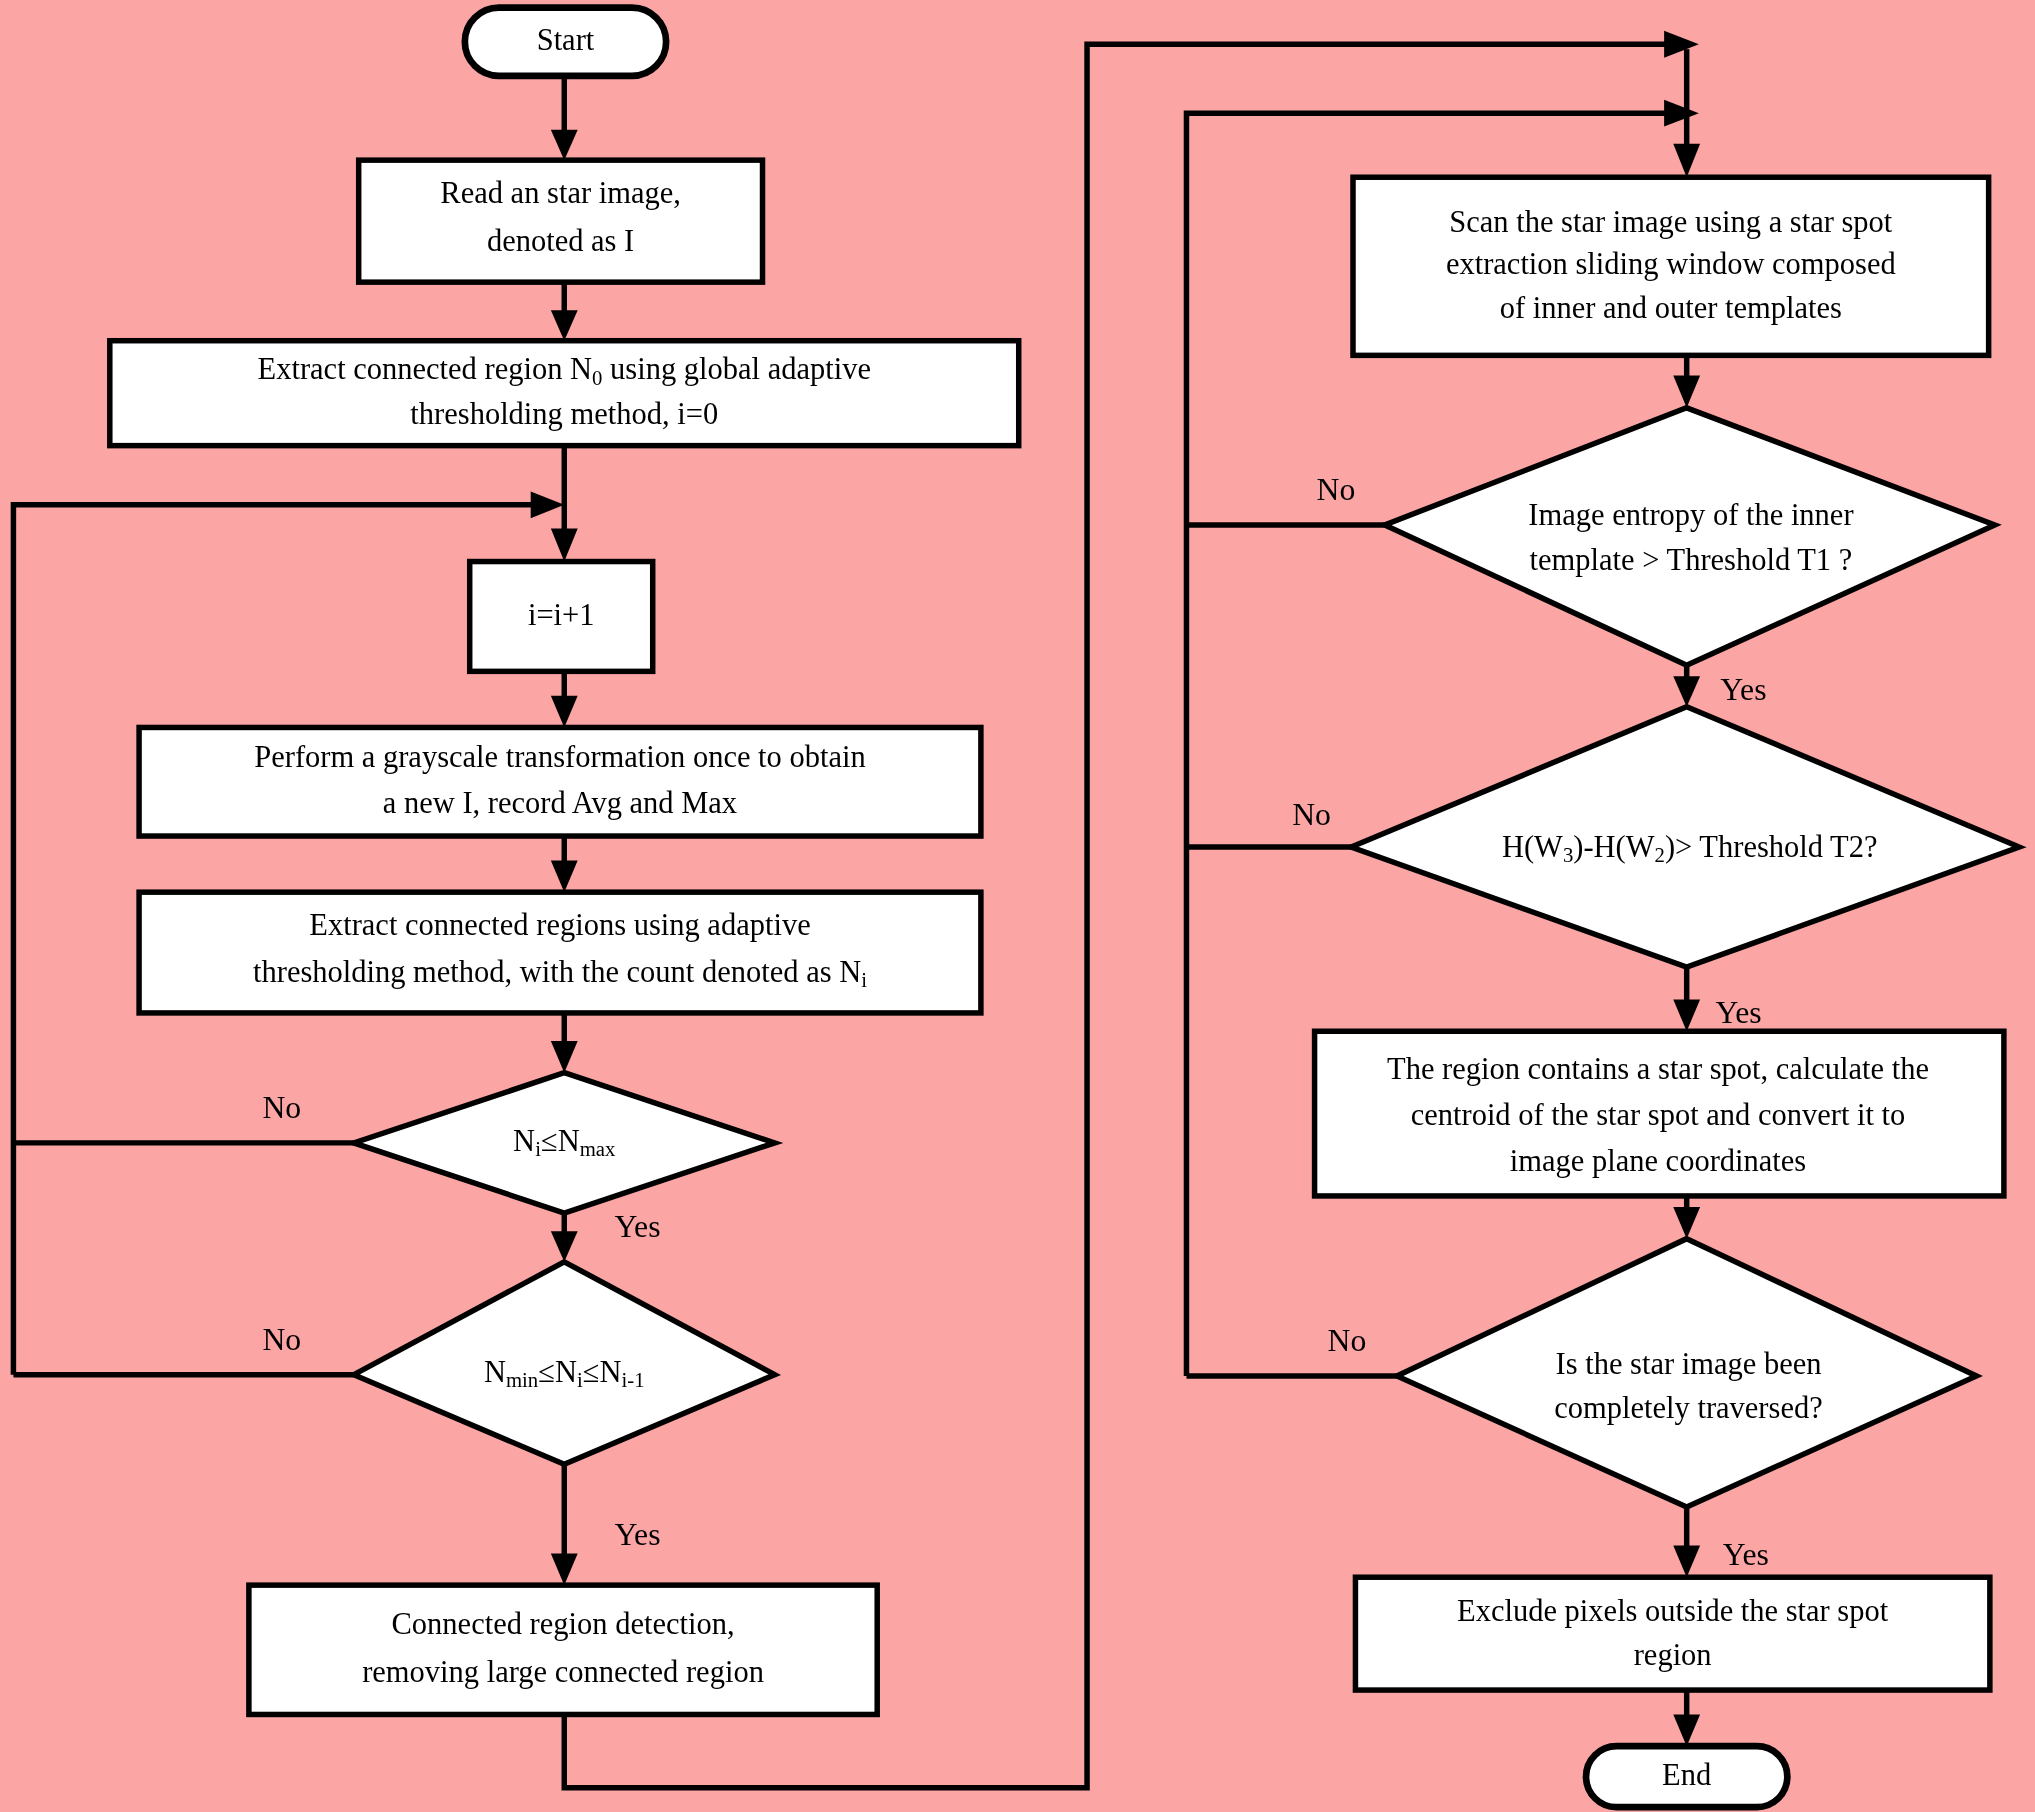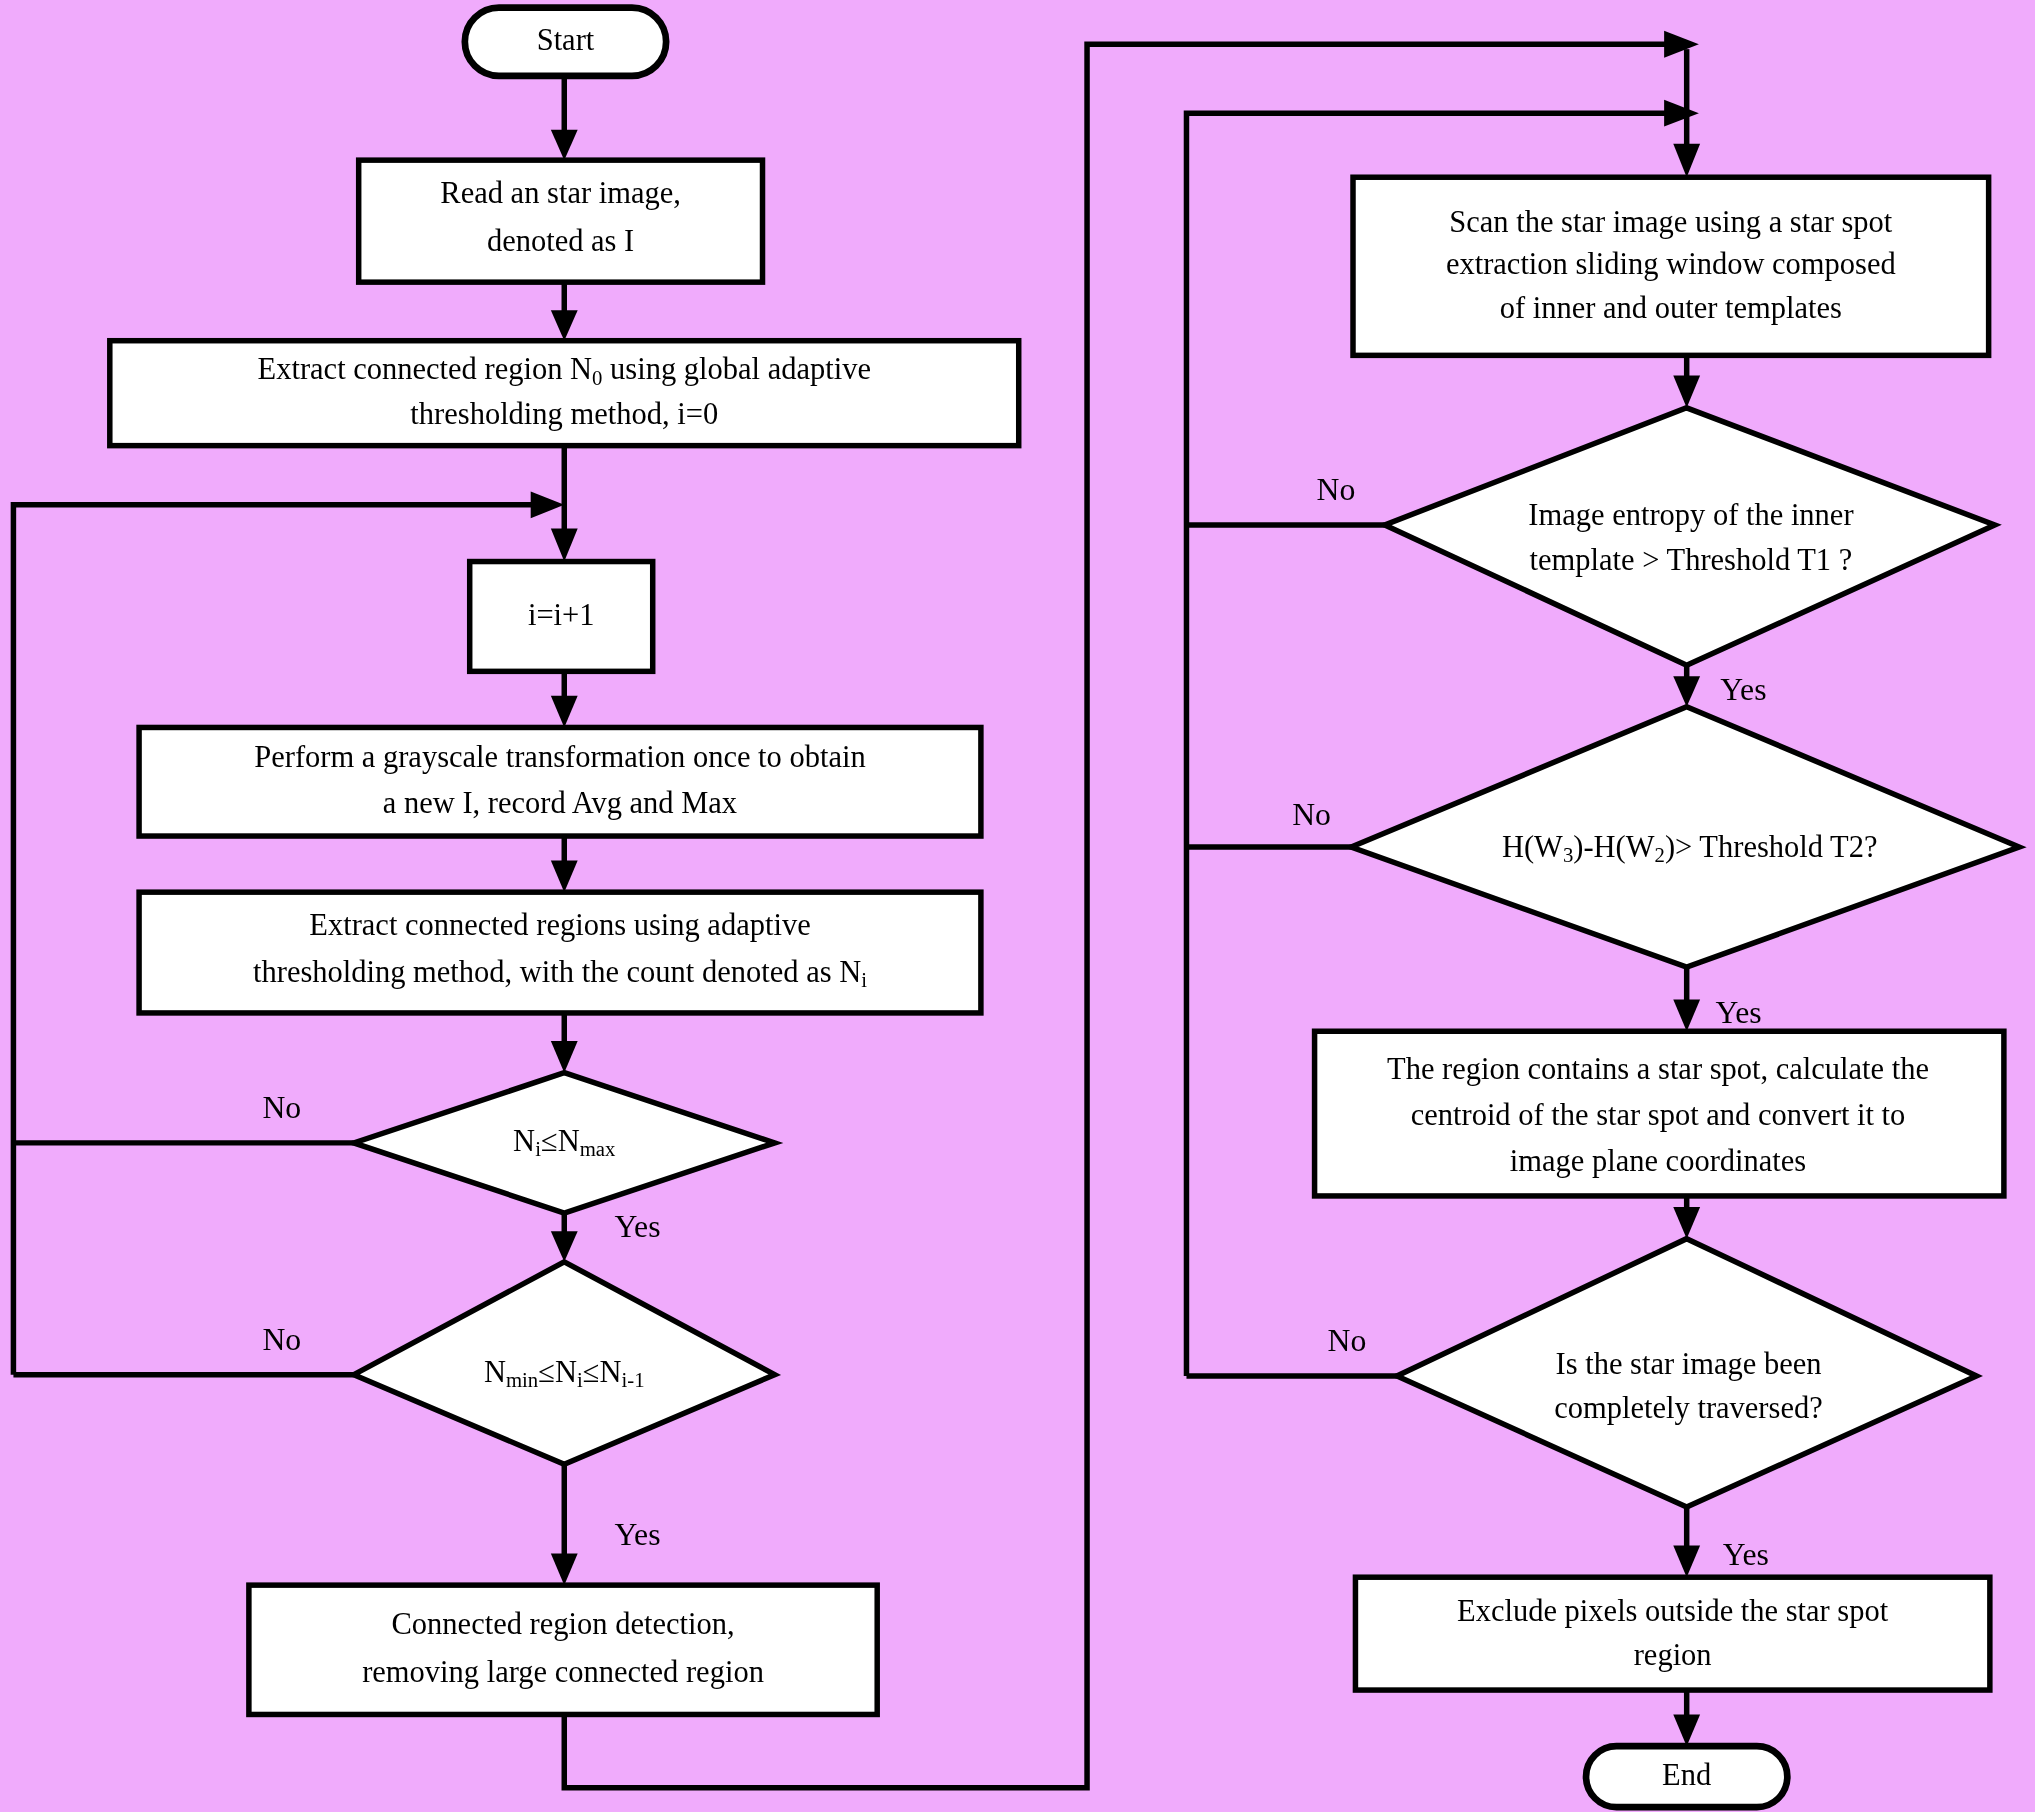--- a/index.html
+++ b/index.html
@@ -1,16 +1,16 @@
 <!DOCTYPE html>
 <html style="font-size:9.8px"><head>
 <meta charset="utf-8">
 <style>
   html,body{margin:0;padding:0;background:#ffffff;}
-  #root{position:relative;width:2035px;height:1813px;background:#f0abfc;
+  #root{position:relative;width:2035px;height:1813px;background:#fca5a5;
         font-family:"Liberation Serif","DejaVu Serif",serif;}
   svg{position:absolute;left:0;top:0;width:2035px;height:1813px;}
   .shape{fill:#ffffff;stroke:#000000;}
   .box{stroke-width:9;}
   .term{stroke-width:11;}
   .dia{stroke-width:9;}
   .ln{stroke:#000000;stroke-width:9;fill:none;}
   .ar{fill:#000000;}
   text{fill:#000000;font-family:"Liberation Serif","DejaVu Serif",serif;}
   .t{font-size:50px;text-anchor:middle;dominant-baseline:middle;}

